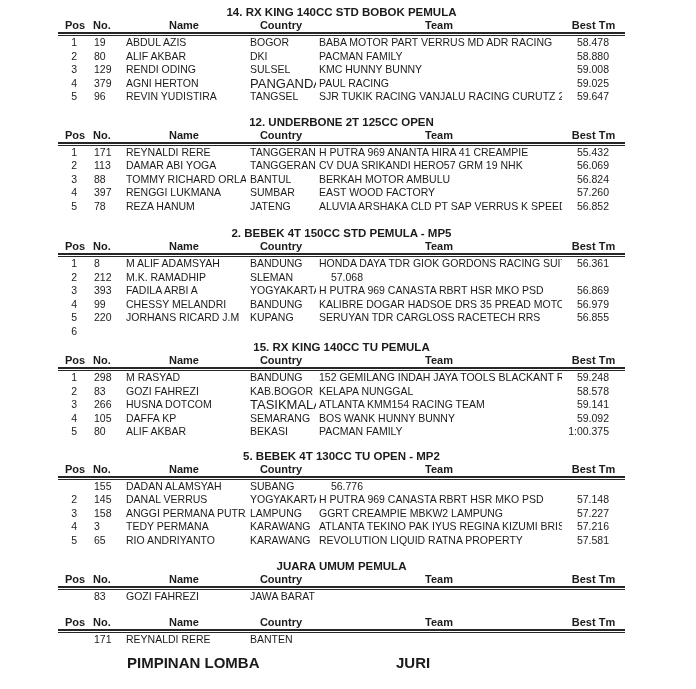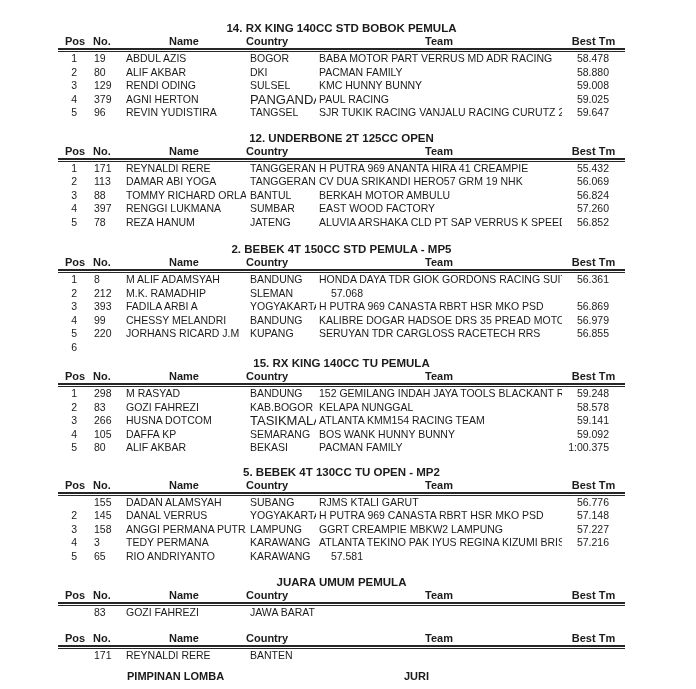--- a/index.html
+++ b/index.html
@@ -3,21 +3,21 @@
 <meta charset="utf-8">
 <style>
   html, body { margin: 0; padding: 0; }
   body {
     width: 696px; height: 689px;
     background: #ffffff;
     color: #1b1b1b;
     font-family: "Liberation Sans", sans-serif;
     overflow: hidden;
   }
-  .doc { padding: 6px 8px 0 58px; margin-top: 16px; }
+  .doc { padding: 6px 8px 0 58px; }
   .section { width: 567px; }
   .title {
     width: 567px; text-align: center;
     font-weight: 700; font-size: 11.5px; line-height: 12px;
     white-space: nowrap;
   }
   .hdr {
     display: flex; width: 567px;
     font-weight: 700; font-size: 11px;
     height: 13px; line-height: 13px;
@@ -36,28 +36,28 @@
   .c { box-sizing: border-box; display: block; overflow: hidden; }
   .c-pos     { width: 28px;  text-align: right; padding-right: 9px; }
   .c-no      { width: 36px;  padding-left: 8px; }
   .c-name    { width: 124px; padding-left: 4px; }
   .c-country { width: 70px;  padding-left: 4px; }
   .c-team    { width: 246px; padding-left: 3px; }
   .c-best    { width: 63px;  text-align: right; padding-right: 16px; }
   .hdr .c-pos     { text-align: center; padding: 0 0 0 6px; }
   .hdr .c-no      { padding-left: 7px; }
   .hdr .c-name    { text-align: center; padding: 0; }
-  .hdr .c-country { padding: 0; }
+  .hdr .c-country { text-align: center; padding: 0; }
   .hdr .c-team    { text-align: center; padding: 0; }
   .hdr .c-best    { text-align: center; padding: 0; }
   .shrink { font-size: 13px; }
   .footer { position: relative; width: 567px; height: 14px; margin-top: 8px;
-            font-weight: 700; font-size: 11px; }
+            font-weight: 700; font-size: 15px; }
   .f-left  { position: absolute; left: 69px;  top: 0; }
-  .f-right { position: absolute; left: 346px; top: 0; }
+  .f-right { position: absolute; left: 338px; top: 0; }
 </style>
 </head>
 <body>
 
 <div class="doc">
   <div id="sections">
   <section class="section" style="margin-bottom: 12px;">
     <div class="title">14. RX KING 140CC STD BOBOK PEMULA</div>
     <div class="hdr">
       <span class="c c-pos">Pos</span>
@@ -311,21 +311,20 @@
       <span class="c c-team">Team</span>
       <span class="c c-best">Best Tm</span>
     </div>
     <div class="rule"></div>
     <div class="rows">
   <div class="row">
     <span class="c c-pos"></span>
     <span class="c c-no">155</span>
     <span class="c c-name">DADAN ALAMSYAH</span>
     <span class="c c-country">SUBANG</span>
-    <span class="c c-team">RJMS KTALI GARUT</span>
     <span class="c c-best">56.776</span>
   </div>
 
   <div class="row">
     <span class="c c-pos">2</span>
     <span class="c c-no">145</span>
     <span class="c c-name">DANAL VERRUS</span>
     <span class="c c-country">YOGYAKARTA</span>
     <span class="c c-team">H PUTRA 969 CANASTA RBRT HSR MKO PSD</span>
     <span class="c c-best">57.148</span>
@@ -347,20 +346,21 @@
     <span class="c c-country">KARAWANG</span>
     <span class="c c-team">ATLANTA TEKINO PAK IYUS REGINA KIZUMI BRISK</span>
     <span class="c c-best">57.216</span>
   </div>
 
   <div class="row">
     <span class="c c-pos">5</span>
     <span class="c c-no">65</span>
     <span class="c c-name">RIO ANDRIYANTO</span>
     <span class="c c-country">KARAWANG</span>
+    <span class="c c-team">REVOLUTION LIQUID RATNA PROPERTY</span>
     <span class="c c-best">57.581</span>
   </div>
 </div>
   </section>
 
   <section class="section" style="margin-bottom: 12px;">
     <div class="title">JUARA UMUM PEMULA</div>
     <div class="hdr">
       <span class="c c-pos">Pos</span>
       <span class="c c-no">No.</span>

